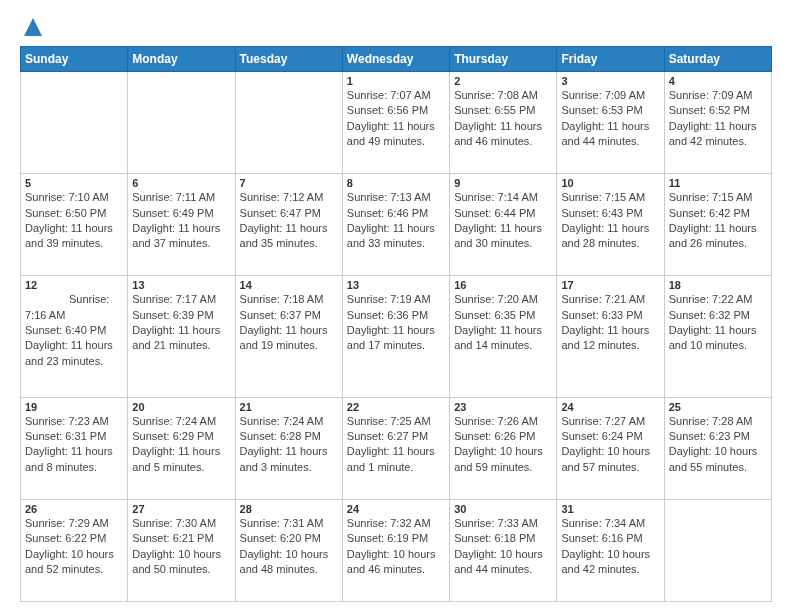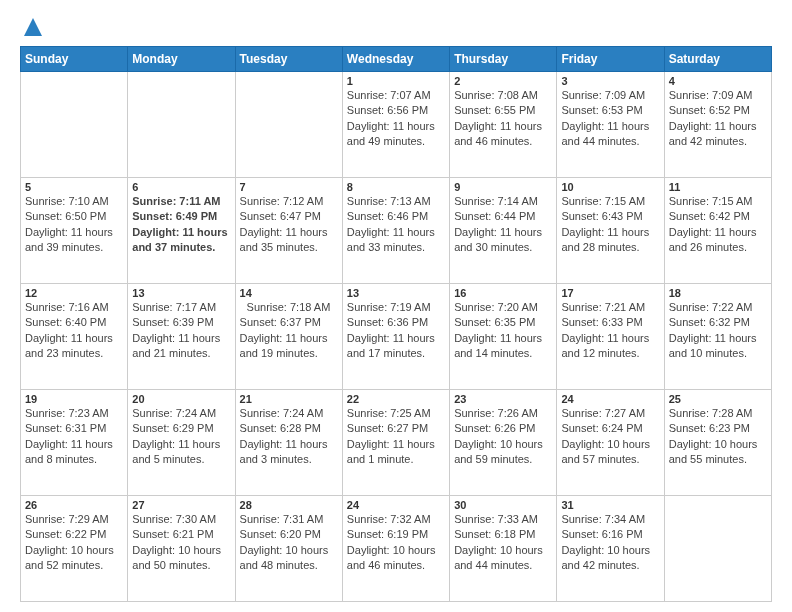--- a/index.html
+++ b/index.html
@@ -142,47 +142,47 @@
 Sunset: 6:53 PM
 Daylight: 11 hours and 44 minutes.</span></td>
           <td><span class="day-number">4</span><span class="day-info" style="white-space: pre-line;">Sunrise: 7:09 AM
 Sunset: 6:52 PM
 Daylight: 11 hours and 42 minutes.</span></td>
         </tr>
         <tr class="alt-row">
           <td><span class="day-number">5</span><span class="day-info" style="white-space: pre-line;">Sunrise: 7:10 AM
 Sunset: 6:50 PM
 Daylight: 11 hours and 39 minutes.</span></td>
-          <td><span class="day-number">6</span><span class="day-info" style="white-space: pre-line; font-weight: bold;">Sunrise: 7:11 AM
+          <td><span class="day-number">6</span><span class="day-info" style="white-space: pre-line;">Sunrise: 7:11 AM
 Sunset: 6:49 PM
 Daylight: 11 hours and 37 minutes.</span></td>
           <td><span class="day-number">7</span><span class="day-info" style="white-space: pre-line;">Sunrise: 7:12 AM
 Sunset: 6:47 PM
 Daylight: 11 hours and 35 minutes.</span></td>
           <td><span class="day-number">8</span><span class="day-info" style="white-space: pre-line;">Sunrise: 7:13 AM
 Sunset: 6:46 PM
 Daylight: 11 hours and 33 minutes.</span></td>
           <td><span class="day-number">9</span><span class="day-info" style="white-space: pre-line;">Sunrise: 7:14 AM
 Sunset: 6:44 PM
 Daylight: 11 hours and 30 minutes.</span></td>
           <td><span class="day-number">10</span><span class="day-info" style="white-space: pre-line;">Sunrise: 7:15 AM
 Sunset: 6:43 PM
 Daylight: 11 hours and 28 minutes.</span></td>
           <td><span class="day-number">11</span><span class="day-info" style="white-space: pre-line;">Sunrise: 7:15 AM
 Sunset: 6:42 PM
 Daylight: 11 hours and 26 minutes.</span></td>
         </tr>
         <tr>
-          <td><span class="day-number">12</span><span class="day-info" style="white-space: pre-line;">Sunrise: 7:16 AM
+          <td><span class="day-number">12</span><span class="day-info" style="white-space: pre-line; margin-left: 44px;">Sunrise: 7:16 AM
 Sunset: 6:40 PM
 Daylight: 11 hours and 23 minutes.</span></td>
           <td><span class="day-number">13</span><span class="day-info" style="white-space: pre-line;">Sunrise: 7:17 AM
 Sunset: 6:39 PM
 Daylight: 11 hours and 21 minutes.</span></td>
-          <td><span class="day-number">14</span><span class="day-info" style="white-space: pre-line; margin-left: 7px;">Sunrise: 7:18 AM
+          <td><span class="day-number">14</span><span class="day-info" style="white-space: pre-line;">Sunrise: 7:18 AM
 Sunset: 6:37 PM
 Daylight: 11 hours and 19 minutes.</span></td>
           <td><span class="day-number">13</span><span class="day-info" style="white-space: pre-line;">Sunrise: 7:19 AM
 Sunset: 6:36 PM
 Daylight: 11 hours and 17 minutes.</span></td>
           <td><span class="day-number">16</span><span class="day-info" style="white-space: pre-line;">Sunrise: 7:20 AM
 Sunset: 6:35 PM
 Daylight: 11 hours and 14 minutes.</span></td>
           <td><span class="day-number">17</span><span class="day-info" style="white-space: pre-line;">Sunrise: 7:21 AM
 Sunset: 6:33 PM

